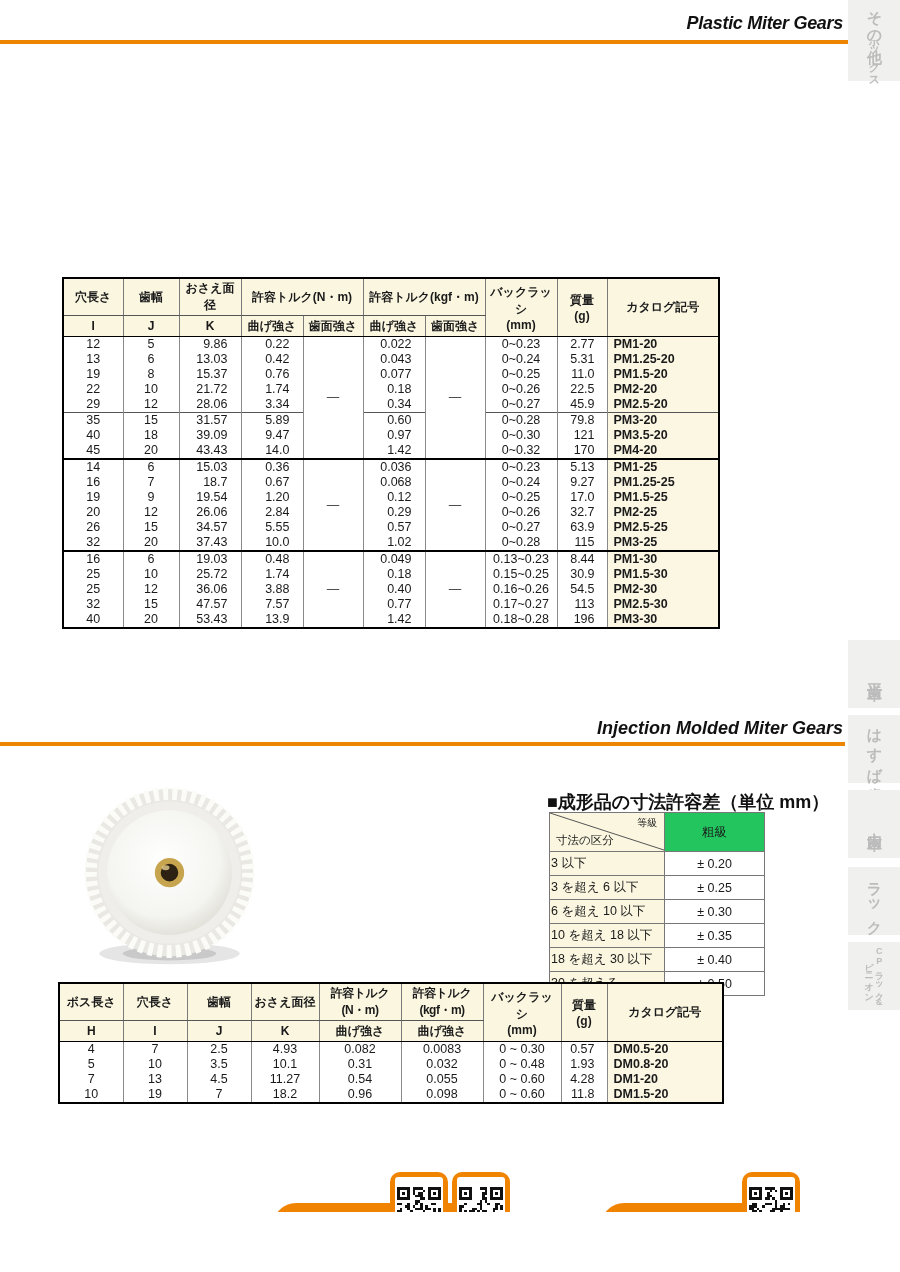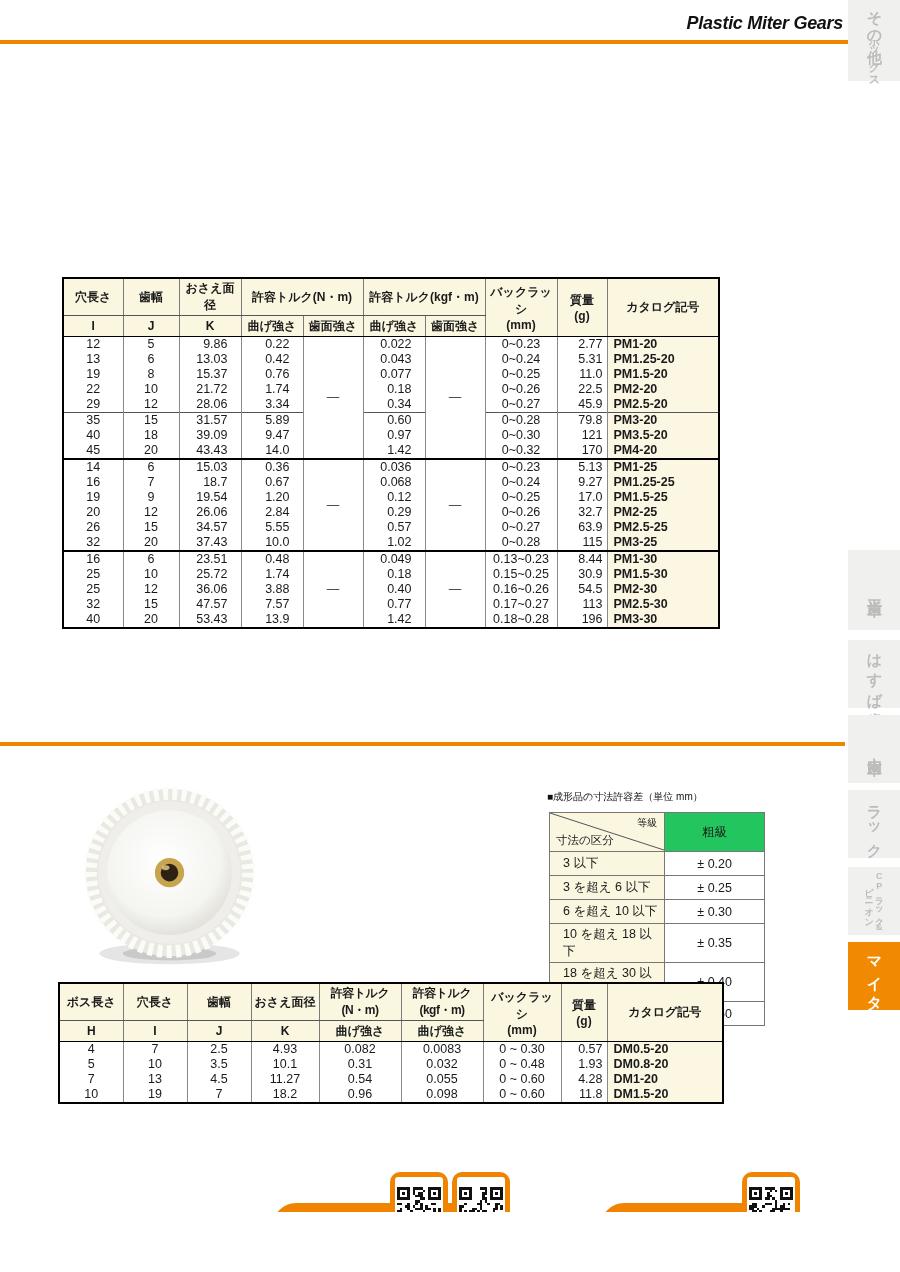--- a/index.html
+++ b/index.html
@@ -17,46 +17,46 @@
 
   
   table.spec{border-collapse:collapse;table-layout:fixed;background:#fff;
              border:2px solid #000;font-size:12.5px;}
   table.spec th{background:#faf6e0;font-weight:600;border-left:1px solid #7a7a7a;
                 border-bottom:1px solid #555;padding:1px 2px;font-size:12px;}
   table.spec thead tr:last-child th, table.spec th[rowspan]{border-bottom:1.5px solid #000;}
   table.spec td{border-left:1px solid #8a8a8a;text-align:center;height:15px;
                 line-height:15px;padding:0 2px;white-space:nowrap;}
   table.spec td.num{text-align:right;padding-right:13px;}
-  table.spec td.mass{text-align:right;padding-right:4px;}
+  table.spec td.mass{text-align:right;padding-right:12px;}
   table.spec td.cat{text-align:left;padding-left:6px;font-weight:700;background:#fbf7e3;}
   table.spec td.dash{vertical-align:middle;color:#333;}
   table.spec tr.grp td{border-top:1px solid #555;}
   table.spec tr.sec td{border-top:2px solid #000;}
   .main-table{position:absolute;left:62px;top:277px;width:656px;}
   .main-table thead th{height:18px;}
   .dm-table{position:absolute;left:58px;top:982px;width:664px;}
   .dm-table thead th{height:18px;}
   .dm-table td{height:16px;line-height:16px;}
   th.cond{font-size:10.5px;font-weight:600;letter-spacing:-0.5px;}
 
   
   .sec2-title{position:absolute;top:718px;right:57px;font-style:italic;font-weight:700;
               font-size:18px;color:#111;}
   .sec2-rule{position:absolute;top:742px;left:0;width:845px;height:4px;background:#ee8500;}
 
   .gear-wrap{position:absolute;left:72px;top:780px;width:195px;height:195px;}
   .molded-text{position:absolute;left:268px;top:820px;width:282px;font-size:15px;line-height:28px;color:#222;}
   .molded-detail{margin-top:4px;text-align:center;}
 
-  .tol-title{position:absolute;left:547px;top:790px;font-size:10px;font-weight:400;color:#111;}
+  .tol-title{position:absolute;left:547px;top:790px;font-size:18px;font-weight:700;color:#111;}
   .tol-table{position:absolute;left:549px;top:812px;width:216px;border-collapse:collapse;
              border:1.5px solid #000;font-size:12.5px;}
   .tol-table th,.tol-table td{border:1px solid #777;}
-  .tol-table td.lbl{background:#faf6e0;text-align:left;padding:2px 4px 2px 13px;height:19px;}
+  .tol-table td.lbl{background:#faf6e0;text-align:left;padding:2px 4px 2px 1px;height:19px;}
   .tol-table td.val{text-align:center;width:99px;}
   .tol-corner{position:relative;background:#faf6e0;height:38px;width:117px;padding:0;font-weight:400;}
   .tol-corner svg{position:absolute;inset:0;width:100%;height:100%;}
   .tol-corner .tr{position:absolute;top:3px;right:7px;font-size:10px;}
   .tol-corner .bl{position:absolute;bottom:3px;left:6px;font-size:11.5px;}
   .tol-grade{background:#22c55e;font-weight:400;font-size:12.5px;}
 
   
   .tab{position:absolute;left:848px;width:52px;background:#f0f0ee;color:#bcbcbc;
        display:flex;align-items:center;justify-content:center;
@@ -284,21 +284,21 @@
           <td class="num">37.43</td>
           <td class="num">10.0</td>
           <td class="num">1.02</td>
           <td>0~0.28</td>
           <td class="mass">115</td>
           <td class="cat">PM3-25</td>
         </tr>
         <tr class="sec">
           <td>16</td>
           <td>6</td>
-          <td class="num">23.51</td>
+          <td class="num">19.03</td>
           <td class="num">0.48</td>
           <td rowspan="5" class="dash">—</td>
           <td class="num">0.049</td>
           <td rowspan="5" class="dash">—</td>
           <td>0.13~0.23</td>
           <td class="mass">8.44</td>
           <td class="cat">PM1-30</td>
         </tr>
         <tr>
           <td>25</td>
@@ -336,20 +336,21 @@
           <td class="num">53.43</td>
           <td class="num">13.9</td>
           <td class="num">1.42</td>
           <td>0.18~0.28</td>
           <td class="mass">196</td>
           <td class="cat">PM3-30</td>
         </tr>
       </tbody>
   </table>
 
+  <div class="sec2-title">Injection Molded Miter Gears</div>
   <div class="sec2-rule"></div>
 
   <div class="gear-wrap">
     <svg viewBox="0 0 200 200" width="195" height="195">
       <defs>
         <radialGradient id="gface" cx="45%" cy="40%" r="65%">
           <stop offset="0%" stop-color="#ffffff"></stop>
           <stop offset="70%" stop-color="#f4f4f0"></stop>
           <stop offset="100%" stop-color="#dddcd4"></stop>
         </radialGradient>

